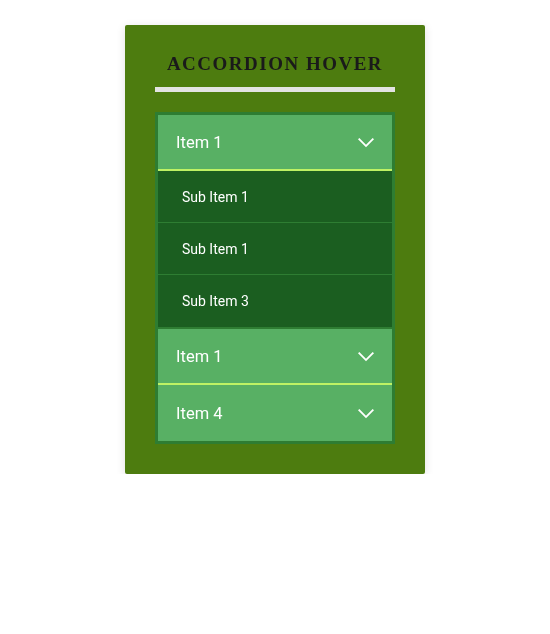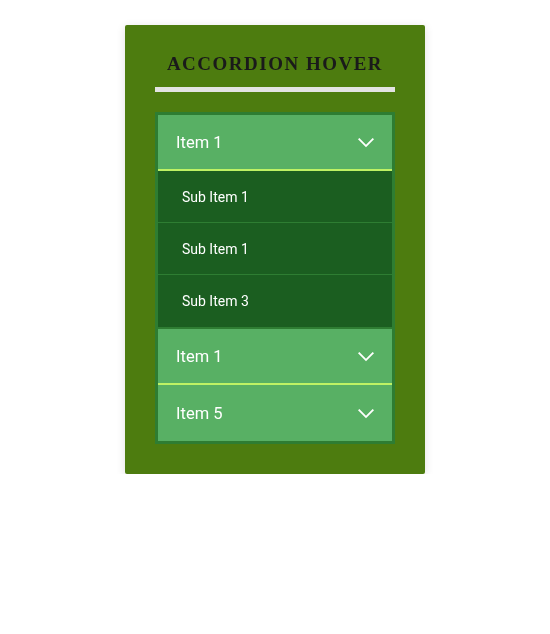--- a/index.html
+++ b/index.html
@@ -119,21 +119,21 @@
     <div class="acc-item">
       <span class="label">Item 1</span>
       <span class="chevron">
         <svg viewBox="0 0 24 16">
             <path d="M2 2 L12 12 L22 2 L24 4 L12 16 L0 4 Z"></path>
           </svg>
       </span>
     </div>
 
     <div class="acc-item">
-      <span class="label">Item 5</span>
+      <span class="label">Item 4</span>
       <span class="chevron">
         <svg viewBox="0 0 24 16">
             <path d="M2 2 L12 12 L22 2 L24 4 L12 16 L0 4 Z"></path>
           </svg>
       </span>
     </div>
 
   </div>
 </div>
 

